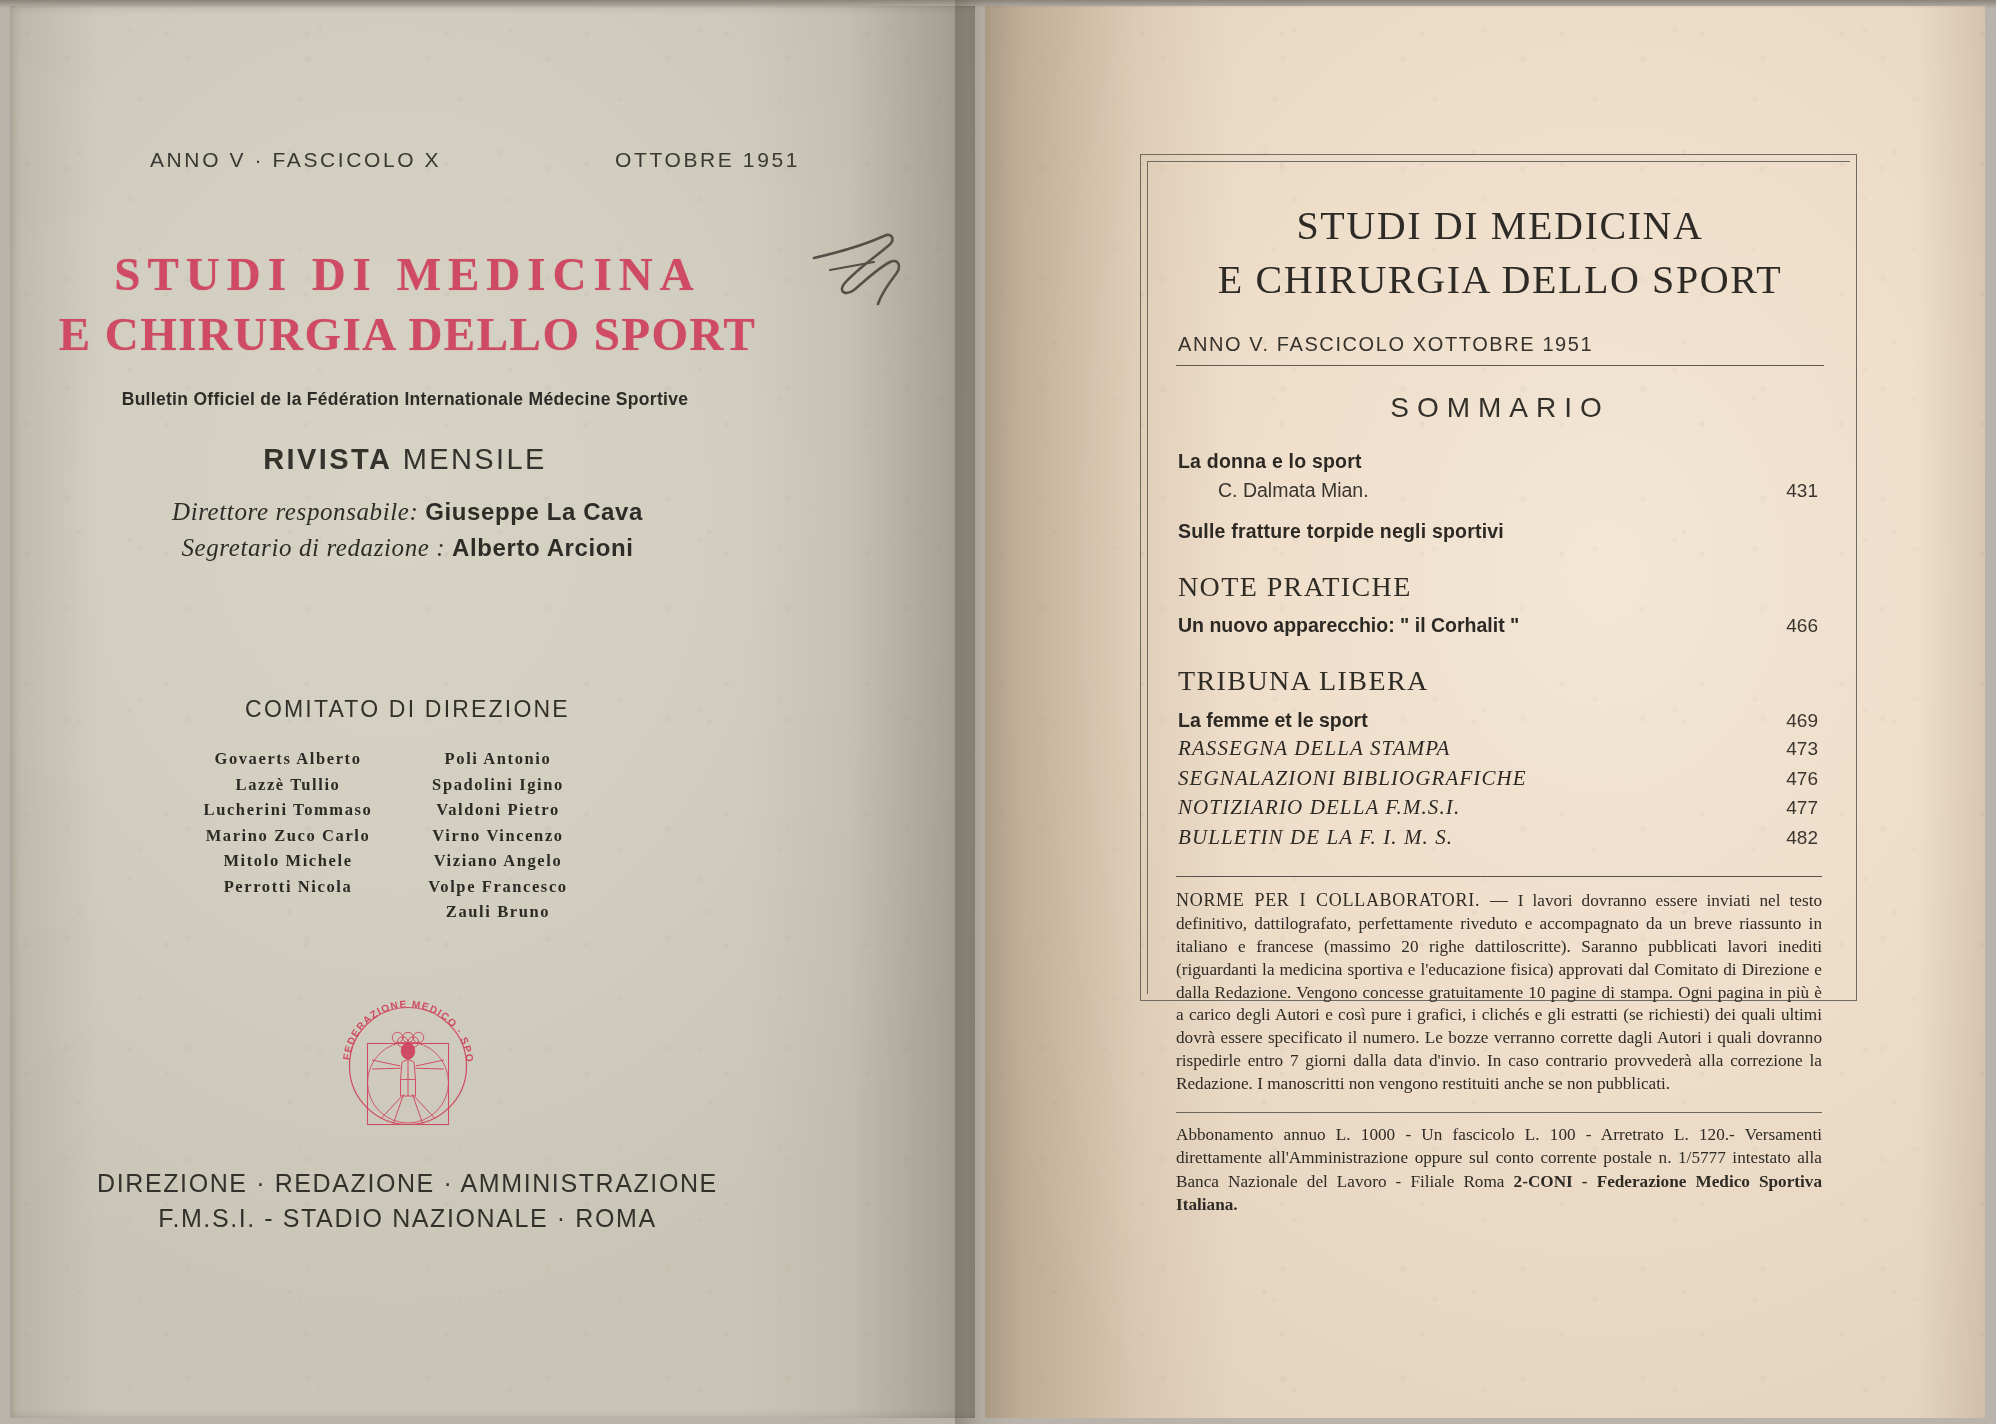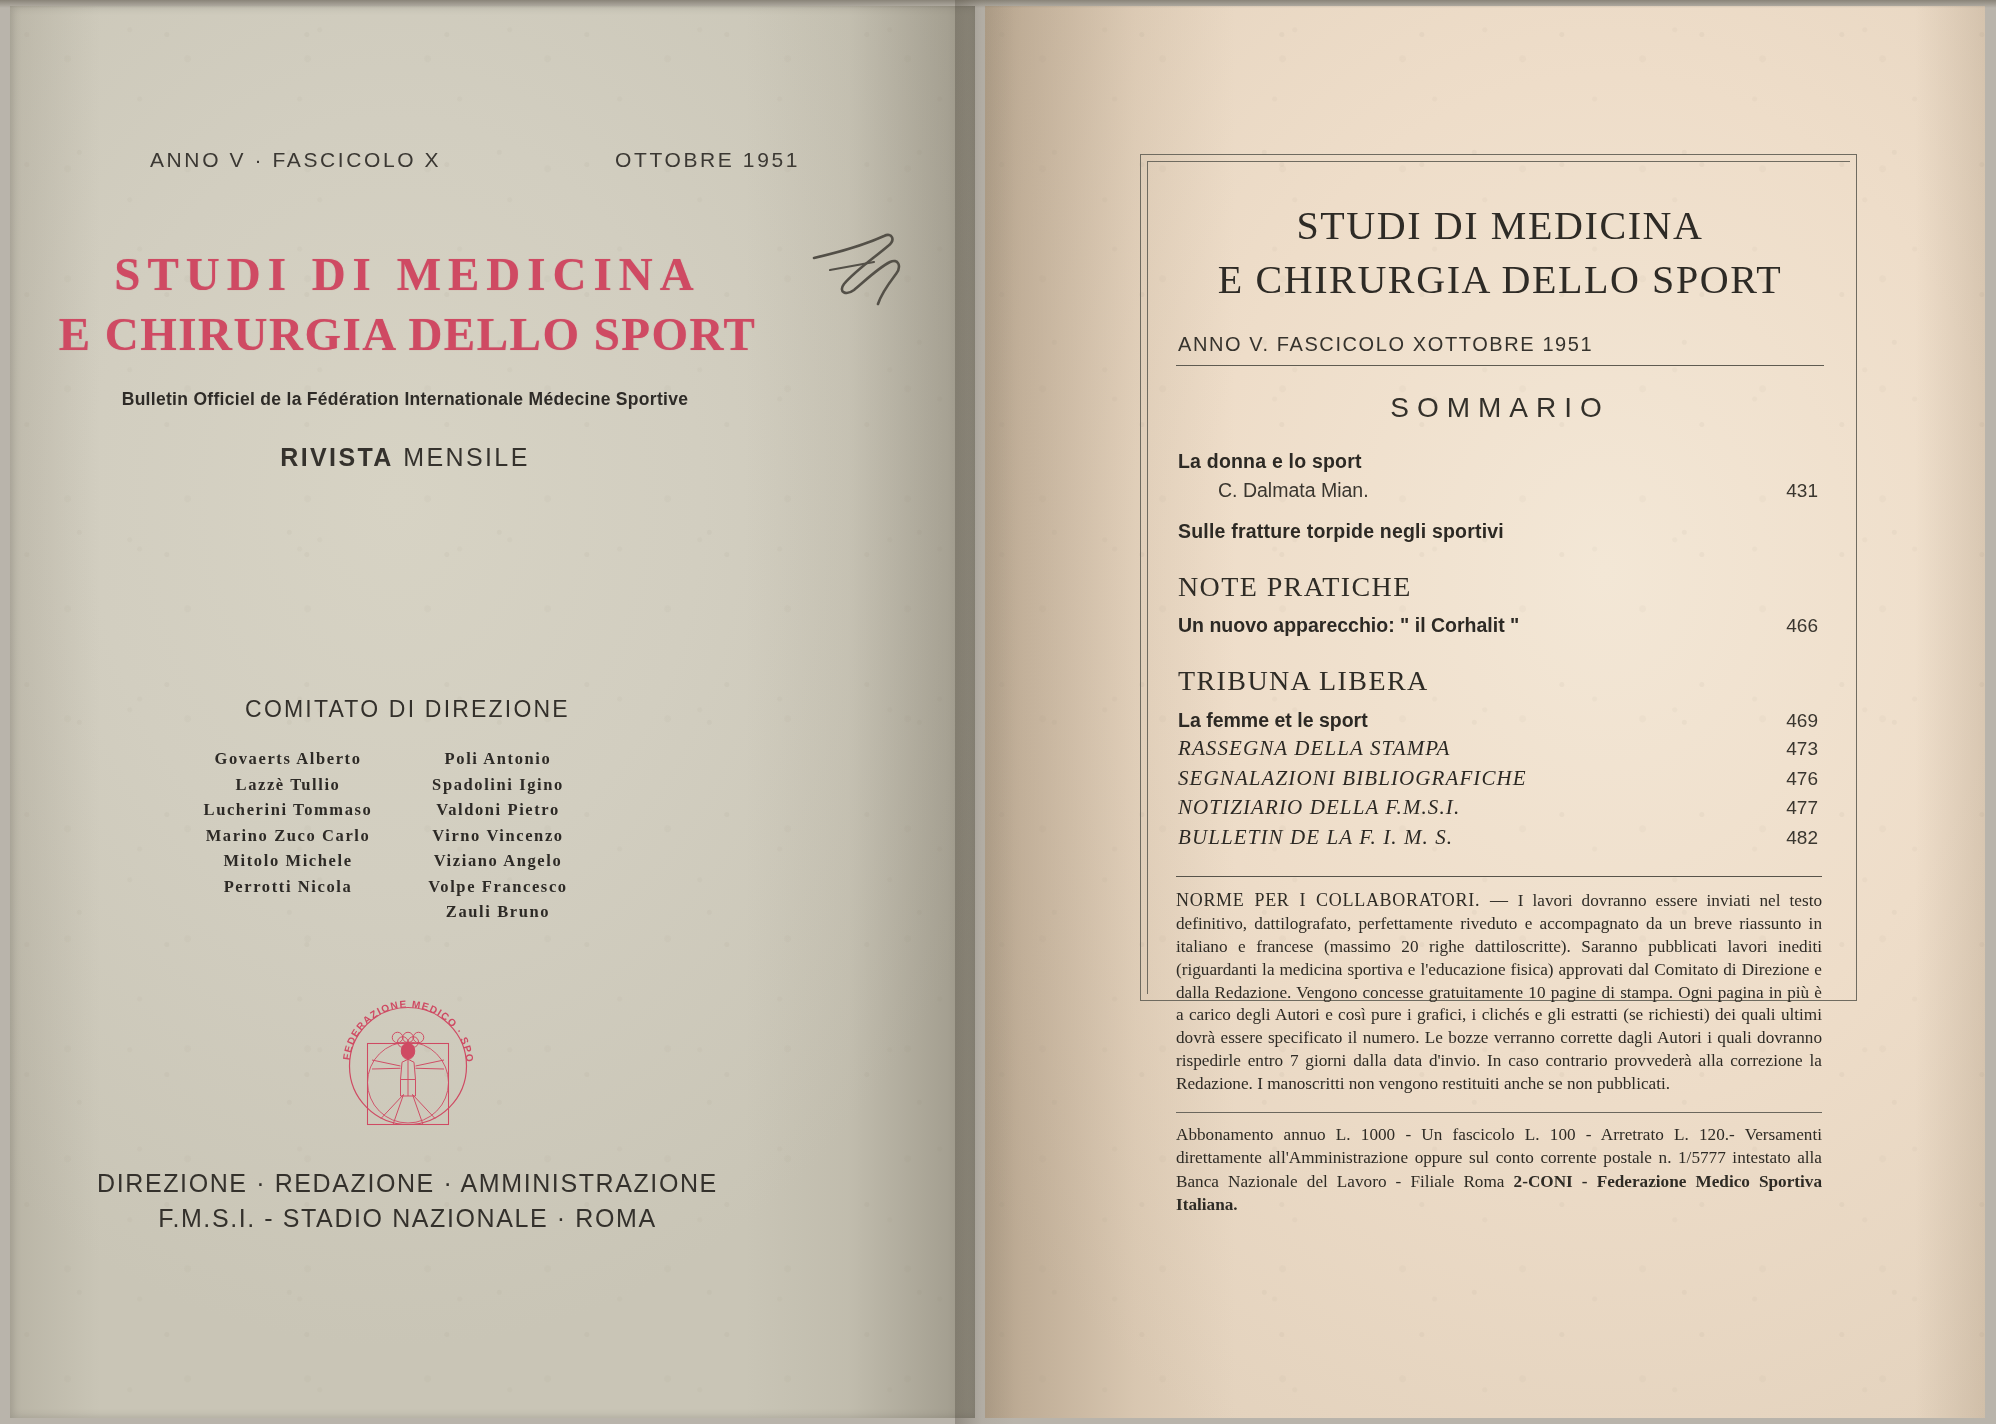--- a/index.html
+++ b/index.html
@@ -66,21 +66,21 @@
   .cover-title .l2{letter-spacing:1.5px;}
 
   .bulletin{
     position:absolute;top:383px;left:0;right:175px;text-align:center;
     font-family:"Liberation Sans",sans-serif;font-weight:700;
     font-size:17.5px;letter-spacing:.3px;color:#2e2b27;
   }
   .rivista{
     position:absolute;top:437px;left:0;right:175px;text-align:center;
     font-family:"Liberation Sans",sans-serif;
-    font-size:25px;letter-spacing:2.4px;color:#35322d;
+    font-size:29px;letter-spacing:2.4px;color:#35322d;
   }
   .rivista b{font-weight:700;}
   .staff{
     position:absolute;top:488px;left:0;right:170px;text-align:center;
     color:#2f2c28;
   }
   .staff .row{font-size:25px;line-height:1.42;letter-spacing:.6px;}
   .staff .row i{font-style:italic;font-family:"Liberation Serif",serif;}
   .staff .row b{font-family:"Liberation Sans",sans-serif;font-weight:700;font-size:24px;}
 
@@ -241,20 +241,30 @@
         <div class="l1">STUDI DI MEDICINA</div>
         <div class="l2">E CHIRURGIA DELLO SPORT</div>
       </div>
 
       <div class="bulletin">Bulletin Officiel de la Fédération Internationale Médecine Sportive</div>
       <div class="rivista">
         <b>RIVISTA</b>
         <span> MENSILE</span>
       </div>
 
+      <div class="staff">
+        <div class="row">
+          <i>Direttore responsabile:</i>
+          <b>Giuseppe La Cava</b>
+        </div>
+        <div class="row">
+          <i>Segretario di redazione :</i>
+          <b>Alberto Arcioni</b>
+        </div>
+      </div>
 
       <div class="comitato-h">COMITATO DI DIREZIONE</div>
 
       <div class="comitato">
         <div class="col">
           <div class="nm">Govaerts Alberto</div>
           <div class="nm">Lazzè Tullio</div>
           <div class="nm">Lucherini Tommaso</div>
           <div class="nm">Marino Zuco Carlo</div>
           <div class="nm">Mitolo Michele</div>

